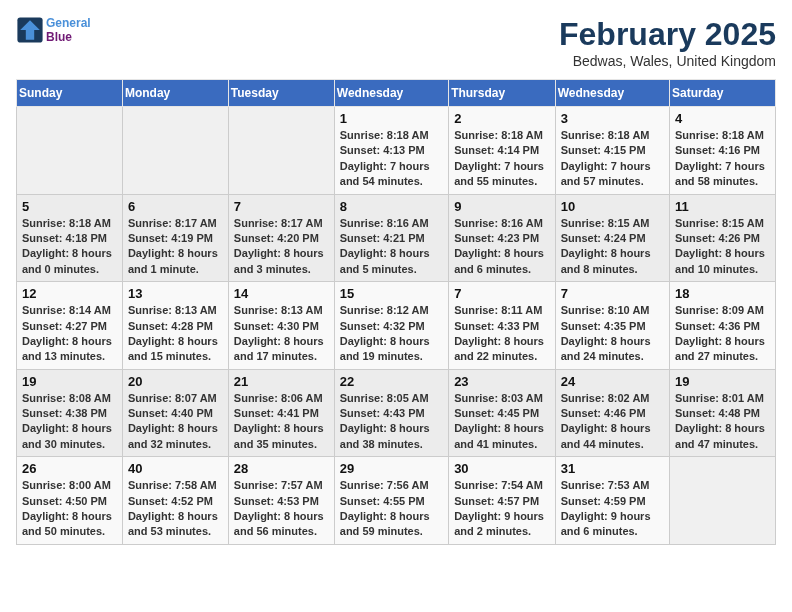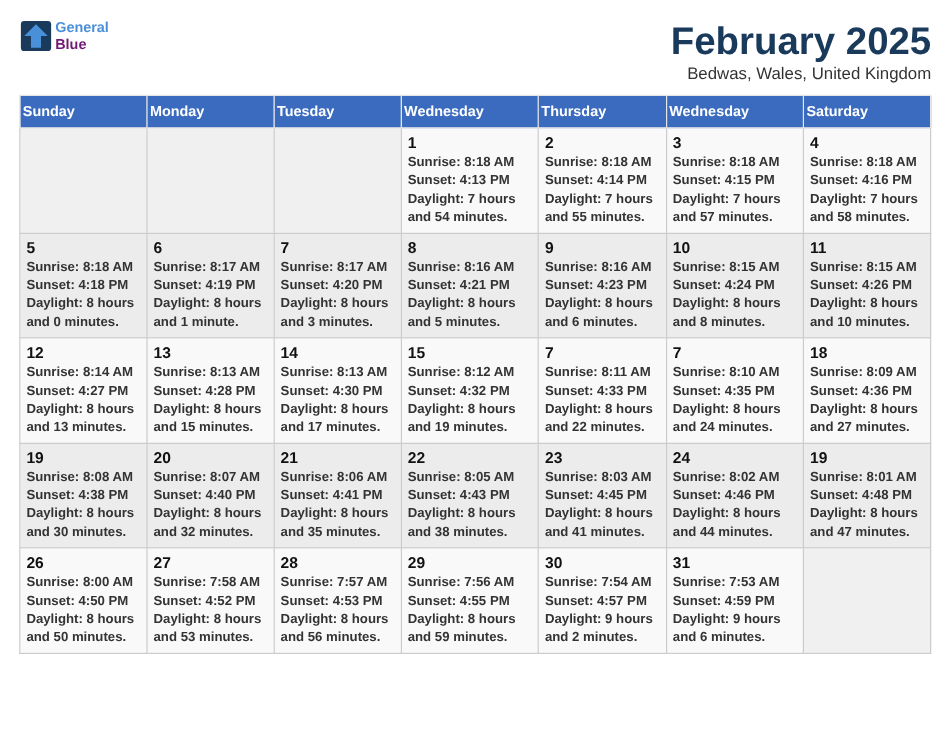--- a/index.html
+++ b/index.html
@@ -238,21 +238,21 @@
           <div class="day-number">19</div>
           <div class="day-info">Sunrise: 8:01 AM<br>Sunset: 4:48 PM<br>Daylight: 8 hours and 47 minutes.</div>
         </td>
       </tr>
       <tr>
         <td>
           <div class="day-number">26</div>
           <div class="day-info">Sunrise: 8:00 AM<br>Sunset: 4:50 PM<br>Daylight: 8 hours and 50 minutes.</div>
         </td>
         <td>
-          <div class="day-number">27</div>
+          <div class="day-number">40</div>
           <div class="day-info">Sunrise: 7:58 AM<br>Sunset: 4:52 PM<br>Daylight: 8 hours and 53 minutes.</div>
         </td>
         <td>
           <div class="day-number">28</div>
           <div class="day-info">Sunrise: 7:57 AM<br>Sunset: 4:53 PM<br>Daylight: 8 hours and 56 minutes.</div>
         </td>
         <td>
           <div class="day-number">29</div>
           <div class="day-info">Sunrise: 7:56 AM<br>Sunset: 4:55 PM<br>Daylight: 8 hours and 59 minutes.</div>
         </td>

